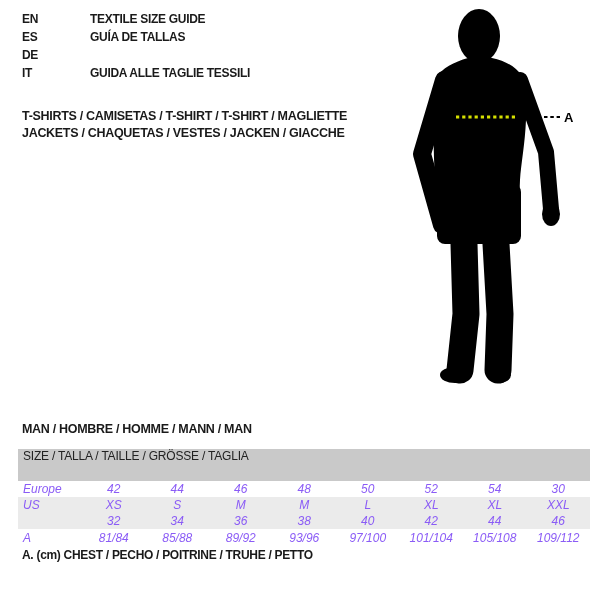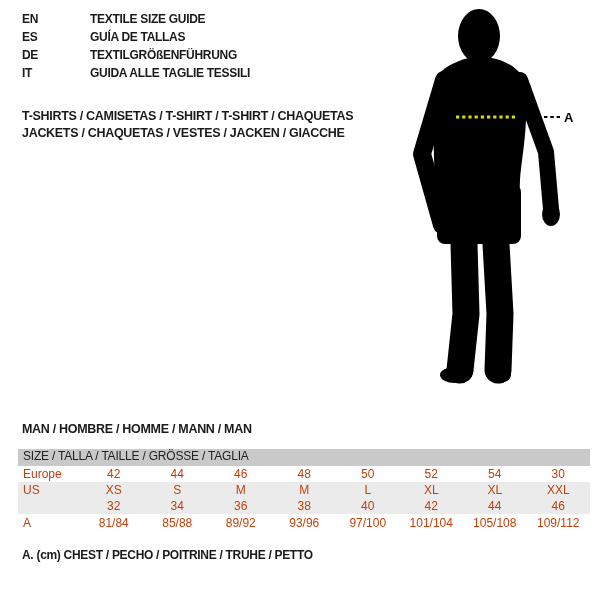--- a/index.html
+++ b/index.html
@@ -21,26 +21,26 @@
 
   
   .figure { position: absolute; left: 408px; top: 4px; width: 175px; height: 390px; }
 
   
   .section-title { position: absolute; left: 22px; top: 422px; font-size: 12.5px; font-weight: 700; letter-spacing: -0.3px; }
 
   
   .size-table { position: absolute; left: 18px; top: 449px; width: 572px; font-size: 12px; }
   .table-header {
-    background: #c9c9c9; height: 17px; line-height: 15px;
+    background: #c9c9c9; height: 32px; line-height: 15px;
     padding-left: 5px; letter-spacing: -0.2px; color: #222;
   }
   .trow {
     display: grid; grid-template-columns: 64px repeat(8, 1fr);
-    height: 16px; align-items: center; color: #c2410c;
+    height: 16px; align-items: center; color: #8b5cf6; font-style: italic;
   }
   .trow.shaded { background: #ebebeb; }
   .trow.last { height: 18px; }
   .tlabel { text-align: left; padding-left: 5px; }
   .tcell { text-align: center; }
 
   
   .footnote { position: absolute; left: 22px; top: 548px; font-size: 12px; font-weight: 700; letter-spacing: -0.3px; }
 </style>
 </head>
@@ -52,30 +52,29 @@
     <div class="lang-row">
       <span class="lang-code">EN</span>
       <span>TEXTILE SIZE GUIDE</span>
     </div>
     <div class="lang-row">
       <span class="lang-code">ES</span>
       <span>GUÍA DE TALLAS</span>
     </div>
     <div class="lang-row">
       <span class="lang-code">DE</span>
-      <span>TEXTILGRÖßENFÜHRUNG</span>
     </div>
     <div class="lang-row">
       <span class="lang-code">IT</span>
       <span>GUIDA ALLE TAGLIE TESSILI</span>
     </div>
   </div>
 
   <div class="garments">
-    <div>T-SHIRTS / CAMISETAS / T-SHIRT / T-SHIRT / CHAQUETAS</div>
+    <div>T-SHIRTS / CAMISETAS / T-SHIRT / T-SHIRT / MAGLIETTE</div>
     <div>JACKETS / CHAQUETAS / VESTES / JACKEN / GIACCHE</div>
   </div>
 
   <svg class="figure" viewBox="0 0 175 390" xmlns="http://www.w3.org/2000/svg">
     <g fill="#000000" stroke="none">
 
       <ellipse cx="71" cy="32" rx="21" ry="27"></ellipse>
 
       <rect x="60" y="40" width="22" height="24"></rect>
 

